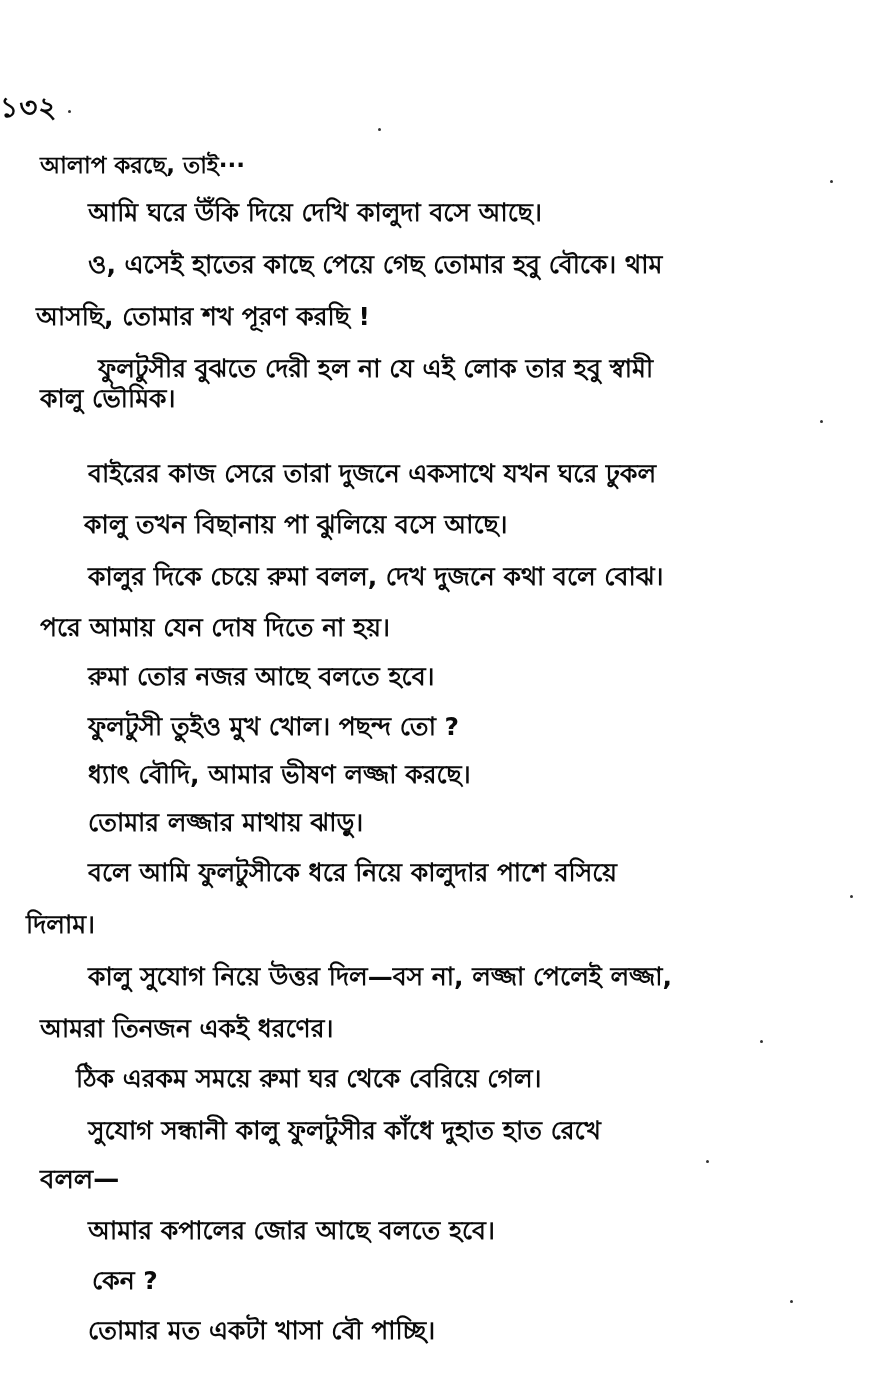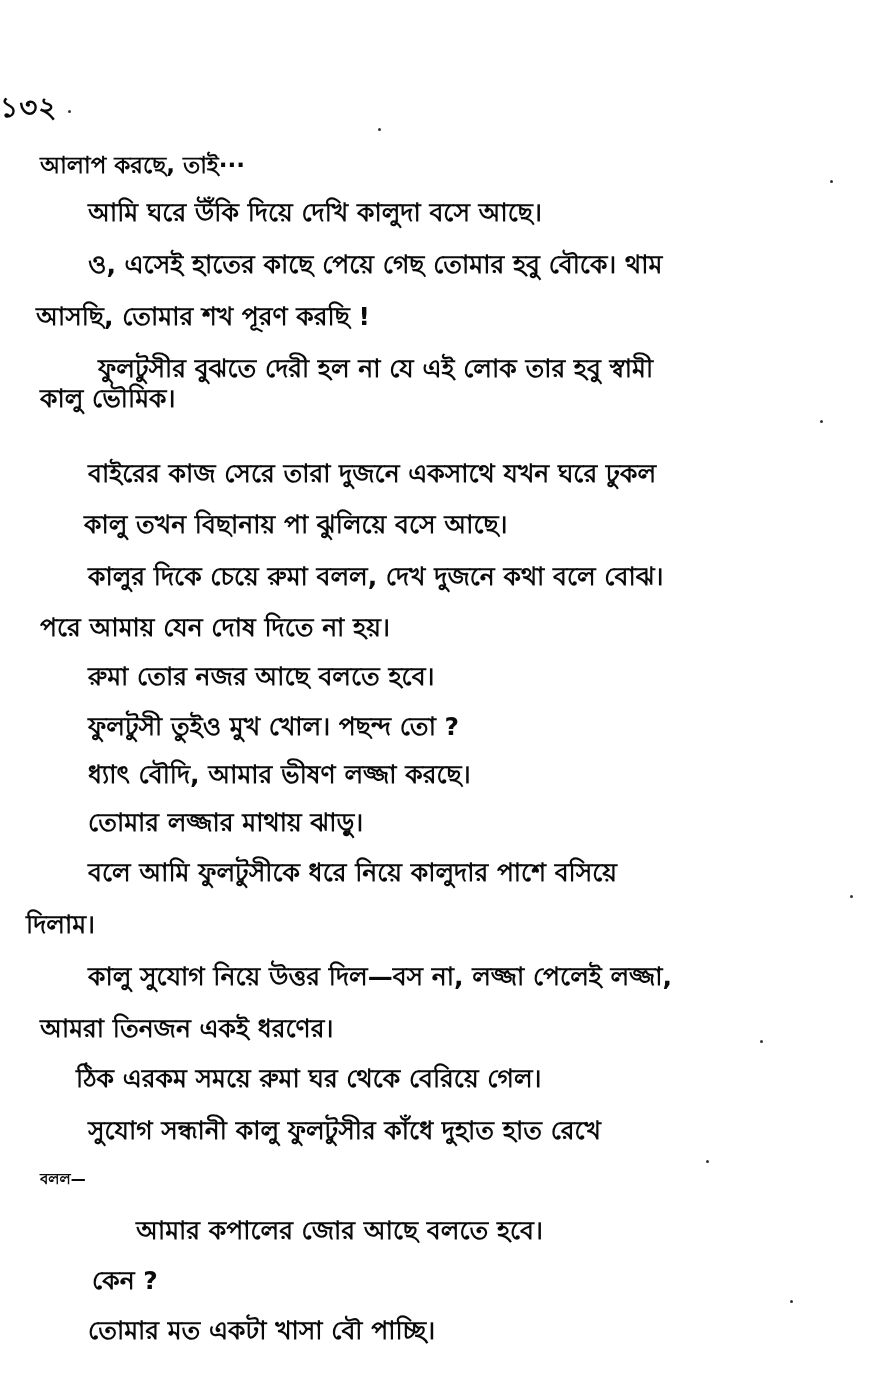--- a/index.html
+++ b/index.html
@@ -59,22 +59,22 @@
   <div class="line" style="top:662px;left:88px;">রুমা তোর নজর আছে বলতে  হবে।</div>
   <div class="line" style="top:712px;left:88px;">ফুলটুসী তুইও মুখ খোল।   পছন্দ তো ?</div>
   <div class="line" style="top:760px;left:88px;">ধ্যাৎ বৌদি, আমার ভীষণ লজ্জা করছে।</div>
   <div class="line" style="top:808px;left:88px;">তোমার লজ্জার মাথায় ঝাড়ু।</div>
   <div class="line" style="top:858px;left:88px;">বলে আমি  ফুলটুসীকে  ধরে  নিয়ে  কালুদার  পাশে বসিয়ে</div>
   <div class="line" style="top:910px;left:26px;">দিলাম।</div>
   <div class="line" style="top:962px;left:88px;">কালু সুযোগ নিয়ে উত্তর দিল—বস না, লজ্জা পেলেই লজ্জা,</div>
   <div class="line" style="top:1014px;left:40px;">আমরা তিনজন একই  ধরণের।</div>
   <div class="line" style="top:1064px;left:76px;">ঠিক এরকম সময়ে রুমা ঘর থেকে বেরিয়ে গেল।</div>
   <div class="line" style="top:1116px;left:88px;">সুযোগ সন্ধানী কালু ফুলটুসীর কাঁধে  দুহাত  হাত রেখে</div>
-  <div class="line" style="top:1164px;left:40px;font-size:15px;">বলল—</div>
-  <div class="line" style="top:1216px;left:88px;margin-left:48px;">আমার কপালের জোর আছে বলতে হবে।</div>
+  <div class="line" style="top:1164px;left:40px;font-size:26px;">বলল—</div>
+  <div class="line" style="top:1216px;left:88px;">আমার কপালের জোর আছে বলতে হবে।</div>
   <div class="line" style="top:1266px;left:92px;text-align:center;">কেন ?</div>
   <div class="line" style="top:1316px;left:88px;">তোমার মত একটা খাসা বৌ পাচ্ছি।</div>
 
   <span class="speck" style="top:110px;left:68px;"></span>
   <span class="speck" style="top:128px;left:378px;"></span>
   <span class="speck" style="top:180px;left:830px;"></span>
   <span class="speck" style="top:420px;left:820px;"></span>
   <span class="speck" style="top:895px;left:850px;"></span>
   <span class="speck" style="top:1040px;left:760px;"></span>
   <span class="speck" style="top:1160px;left:706px;"></span>

